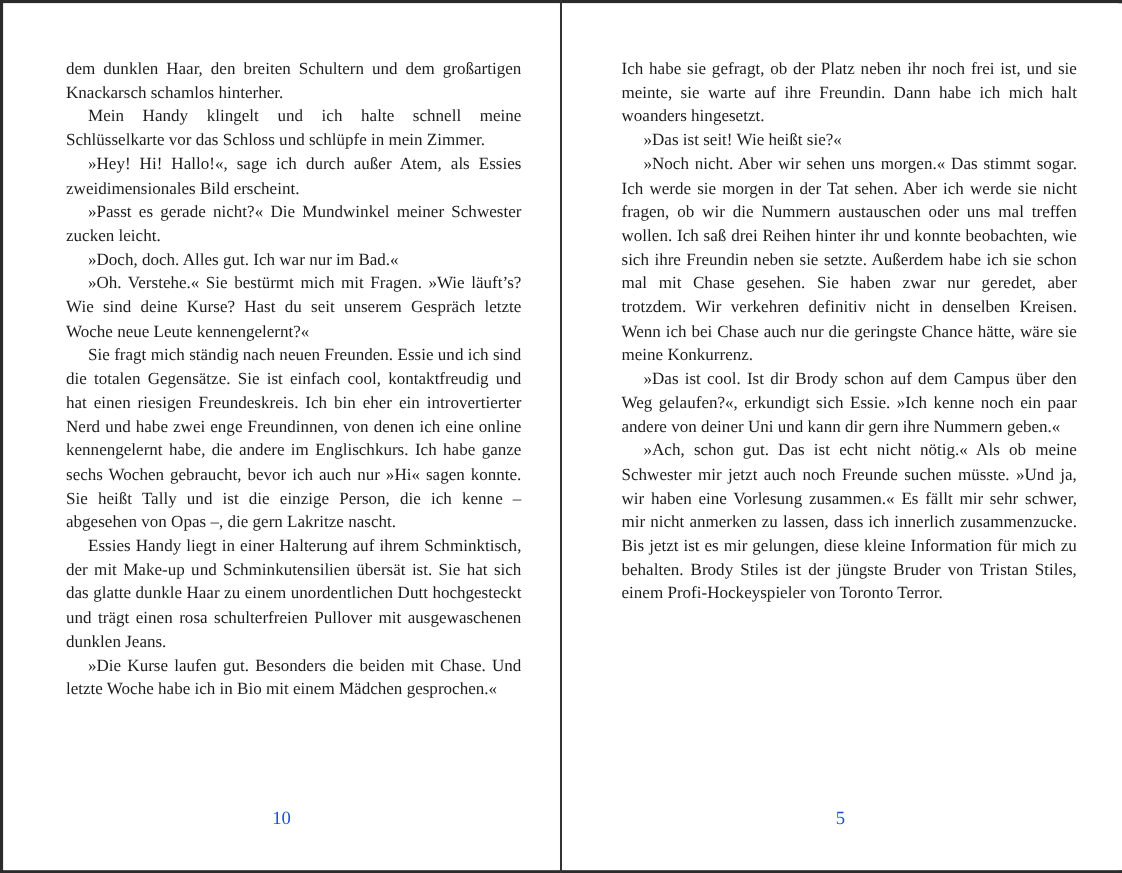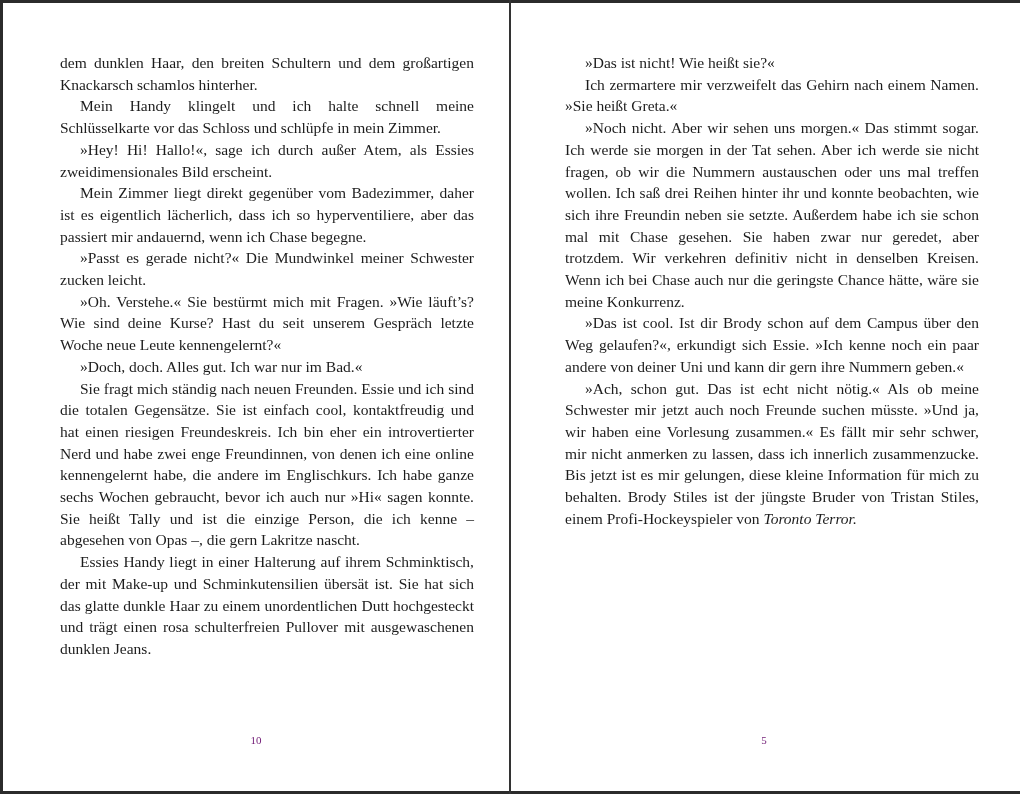--- a/index.html
+++ b/index.html
@@ -32,56 +32,56 @@
     line-height: 21.7px;
     text-align: justify;
     hyphens: auto;
     -webkit-hyphens: auto;
   }
   .page-left  .text-block { left: 57px; }
   .page-right .text-block { left: 54px; }
 
   .text-block p { margin: 0; padding: 0; }
   .text-block p.indent { text-indent: 20px; }
-  .text-block .ital { font-style: italic; }
+  .text-block .ital { }
 
   .page-number {
     position: absolute;
     top: 731px; left: 0;
     width: 100%;
     text-align: center;
-    font-size: 11px;
-    color: #701a75;
+    font-size: 17px;
+    color: #1d4ed8;
   }
 </style>
 </head>
 <body>
 
 <div class="edge edge-top"></div>
 <div class="edge edge-left"></div>
 <div class="edge edge-bottom"></div>
 <div class="page-divider"></div>
 
 <div class="page page-left">
   <div class="text-block">
       <p lang="de"><span>dem dunklen Haar, den breiten Schultern und dem großartigen Knackarsch schamlos hinterher.</span></p>
       <p class="indent" lang="de"><span>Mein Handy klingelt und ich halte schnell meine Schlüsselkarte vor das Schloss und schlüpfe in mein Zimmer.</span></p>
       <p class="indent" lang="de"><span>»Hey! Hi! Hallo!«, sage ich durch außer Atem, als Essies zweidimensionales Bild erscheint.</span></p>
-      <p class="indent" lang="de"><span>Mein Zimmer liegt direkt gegenüber vom Badezimmer, daher ist es eigentlich lächerlich, dass ich so hyperventiliere, aber das passiert mir andauernd, wenn ich Chase begegne.</span></p>
       <p class="indent" lang="de"><span>»Passt es gerade nicht?« Die Mundwinkel meiner Schwester zucken leicht.</span></p>
+      <p class="indent" lang="de"><span>»Doch, doch. Alles gut. Ich war nur im Bad.«</span></p>
       <p class="indent" lang="de"><span>»Oh. Verstehe.« Sie bestürmt mich mit Fragen. »Wie läuft’s? Wie sind deine Kurse? Hast du seit unserem Gespräch letzte Woche neue Leute kennengelernt?«</span></p>
-      <p class="indent" lang="de"><span>»Doch, doch. Alles gut. Ich war nur im Bad.«</span></p>
       <p class="indent" lang="de"><span>Sie fragt mich ständig nach neuen Freunden. Essie und ich sind die totalen Gegensätze. Sie ist einfach cool, kontaktfreudig und hat einen riesigen Freundeskreis. Ich bin eher ein introvertierter Nerd und habe zwei enge Freundinnen, von denen ich eine online kennengelernt habe, die andere im Englischkurs. Ich habe ganze sechs Wochen gebraucht, bevor ich auch nur »Hi« sagen konnte. Sie heißt Tally und ist die einzige Person, die ich kenne – abgesehen von Opas –, die gern Lakritze nascht.</span></p>
       <p class="indent" lang="de"><span>Essies Handy liegt in einer Halterung auf ihrem Schminktisch, der mit Make-up und Schminkutensilien übersät ist. Sie hat sich das glatte dunkle Haar zu einem unordentlichen Dutt hochgesteckt und trägt einen rosa schulterfreien Pullover mit ausgewaschenen dunklen Jeans.</span></p>
+      <p class="indent" lang="de"><span>»Die Kurse laufen gut. Besonders die beiden mit Chase. Und letzte Woche habe ich in Bio mit einem Mädchen gesprochen.«</span></p>
     </div>
   <div class="page-number">10</div>
 </div>
 
 <div class="page page-right">
   <div class="text-block">
-      <p class="indent" lang="de"><span>»Das ist nicht! Wie heißt sie?«</span></p>
-      <p class="indent" lang="de"><span>Ich zermartere mir verzweifelt das Gehirn nach einem Namen. »Sie heißt Greta.«</span></p>
+      <p lang="de"><span>Ich habe sie gefragt, ob der Platz neben ihr noch frei ist, und sie meinte, sie warte auf ihre Freundin. Dann habe ich mich halt woanders hingesetzt.</span></p>
+      <p class="indent" lang="de"><span>»Das ist seit! Wie heißt sie?«</span></p>
       <p class="indent" lang="de"><span>»Noch nicht. Aber wir sehen uns morgen.« Das stimmt sogar. Ich werde sie morgen in der Tat sehen. Aber ich werde sie nicht fragen, ob wir die Nummern austauschen oder uns mal treffen wollen. Ich saß drei Reihen hinter ihr und konnte beobachten, wie sich ihre Freundin neben sie setzte. Außerdem habe ich sie schon mal mit Chase gesehen. Sie haben zwar nur geredet, aber trotzdem. Wir verkehren definitiv nicht in denselben Kreisen. Wenn ich bei Chase auch nur die geringste Chance hätte, wäre sie meine Konkurrenz.</span></p>
       <p class="indent" lang="de"><span>»Das ist cool. Ist dir Brody schon auf dem Campus über den Weg gelaufen?«, erkundigt sich Essie. »Ich kenne noch ein paar andere von deiner Uni und kann dir gern ihre Nummern geben.«</span></p>
       <p class="indent" lang="de"><span>»Ach, schon gut. Das ist echt nicht nötig.« Als ob meine Schwester mir jetzt auch noch Freunde suchen müsste. »Und ja, wir haben eine Vorlesung zusammen.« Es fällt mir sehr schwer, mir nicht anmerken zu lassen, dass ich innerlich zusammenzucke. Bis jetzt ist es mir gelungen, diese kleine Information für mich zu behalten. Brody Stiles ist der jüngste Bruder von Tristan Stiles, einem Profi-Hockeyspieler von </span><span class="ital">Toronto Terror.</span></p>
     </div>
   <div class="page-number">5</div>
 </div>
 
 </body></html>

